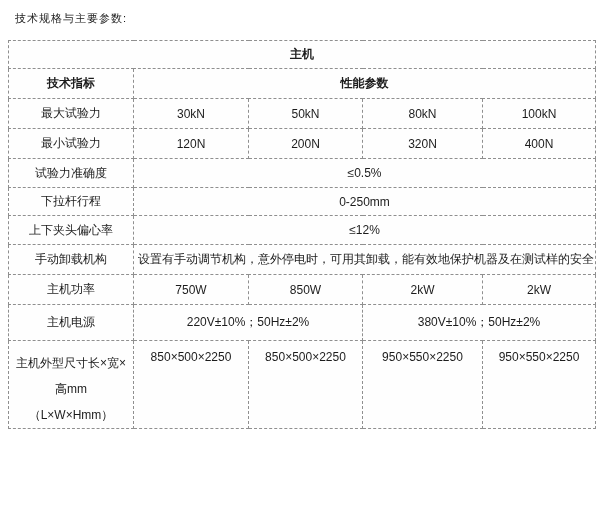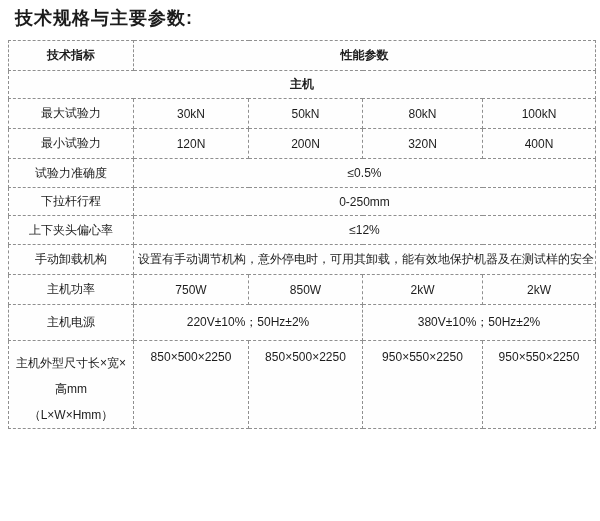--- a/index.html
+++ b/index.html
@@ -9,22 +9,22 @@
   body {
     width: 600px;
     height: 521px;
     background: #ffffff;
     overflow: hidden;
     position: relative;
     font-family: "Liberation Sans", sans-serif;
     color: #1c1c1c;
   }
   .page-title {
-    font-size: 18px;
-    font-weight: bold;
+    font-size: 11px;
+    font-weight: normal;
     padding: 9px 0 0 15px;
     letter-spacing: 1px;
     line-height: 18px;
   }
   table.spec {
     border-collapse: collapse;
     table-layout: fixed;
     margin: 13px 0 0 8px;
     width: 582px;
   }
@@ -68,27 +68,27 @@
 <table class="spec">
   <colgroup>
     <col style="width:125px">
     <col style="width:115px">
     <col style="width:114px">
     <col style="width:120px">
     <col style="width:113px">
   </colgroup>
 
   <tbody>
-      <tr style="height:30px">
+      <tr style="height:28px">
+    <td colspan="5" class="label bold">主机</td>
+  </tr>
+
+  <tr style="height:30px">
     <td class="label bold">技术指标</td>
     <td colspan="4" class="bold">性能参数</td>
-  </tr>
-
-  <tr style="height:28px">
-    <td colspan="5" class="label bold">主机</td>
   </tr>
 
 
   <tr style="height:30px">
     <td class="label">最大试验力</td>
     <td>30kN</td>
     <td>50kN</td>
     <td>80kN</td>
     <td>100kN</td>
   </tr>

